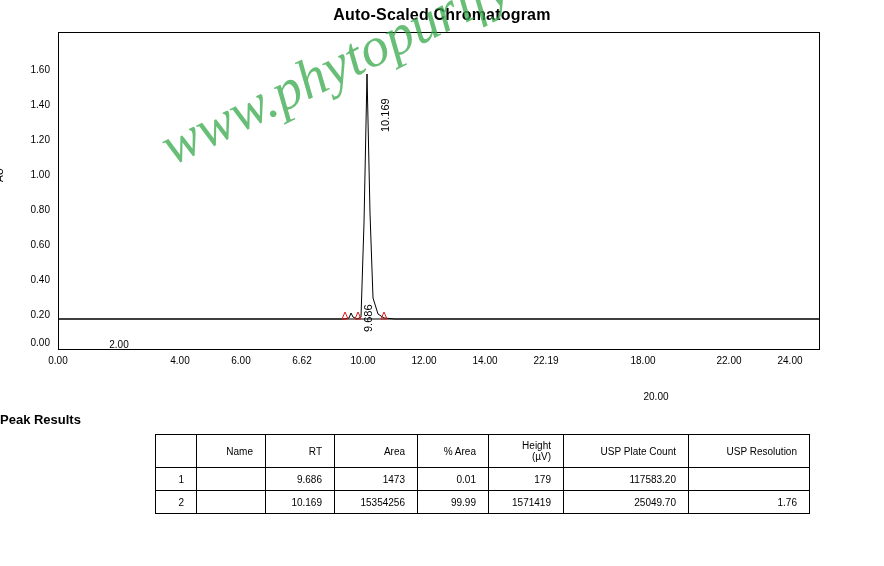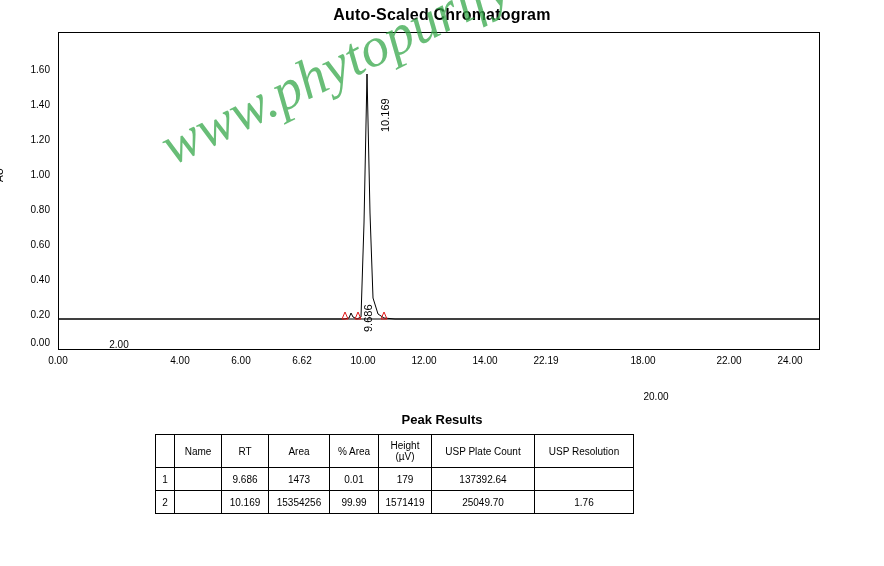--- a/index.html
+++ b/index.html
@@ -114,36 +114,35 @@
     white-space: nowrap;
     pointer-events: none;
   }
 
   
   #results-title {
     position: absolute;
     left: 0;
     top: 412px;
     width: 884px;
-    text-align: center;
     font-size: 13px;
     font-weight: bold;
   }
   #results-table {
     position: absolute;
     left: 155px;
     top: 434px;
     border-collapse: collapse;
     font-size: 10px;
   }
   #results-table th,
   #results-table td {
     border: 1px solid #000;
-    padding: 2px 1px;
-    text-align: center;
+    padding: 2px 12px;
+    text-align: right;
     font-weight: normal;
     line-height: 11px;
   }
   #results-table thead th {
     height: 28px;
   }
   #results-table tbody td {
     height: 18px;
   }
   .col-idx   { width: 16px; }
@@ -227,21 +226,21 @@
     </tr>
   </thead>
   <tbody>
     <tr>
       <td>1</td>
       <td></td>
       <td>9.686</td>
       <td>1473</td>
       <td>0.01</td>
       <td>179</td>
-      <td>137392.64</td>
+      <td>117583.20</td>
       <td></td>
     </tr>
     <tr>
       <td>2</td>
       <td></td>
       <td>10.169</td>
       <td>15354256</td>
       <td>99.99</td>
       <td>1571419</td>
       <td>25049.70</td>

